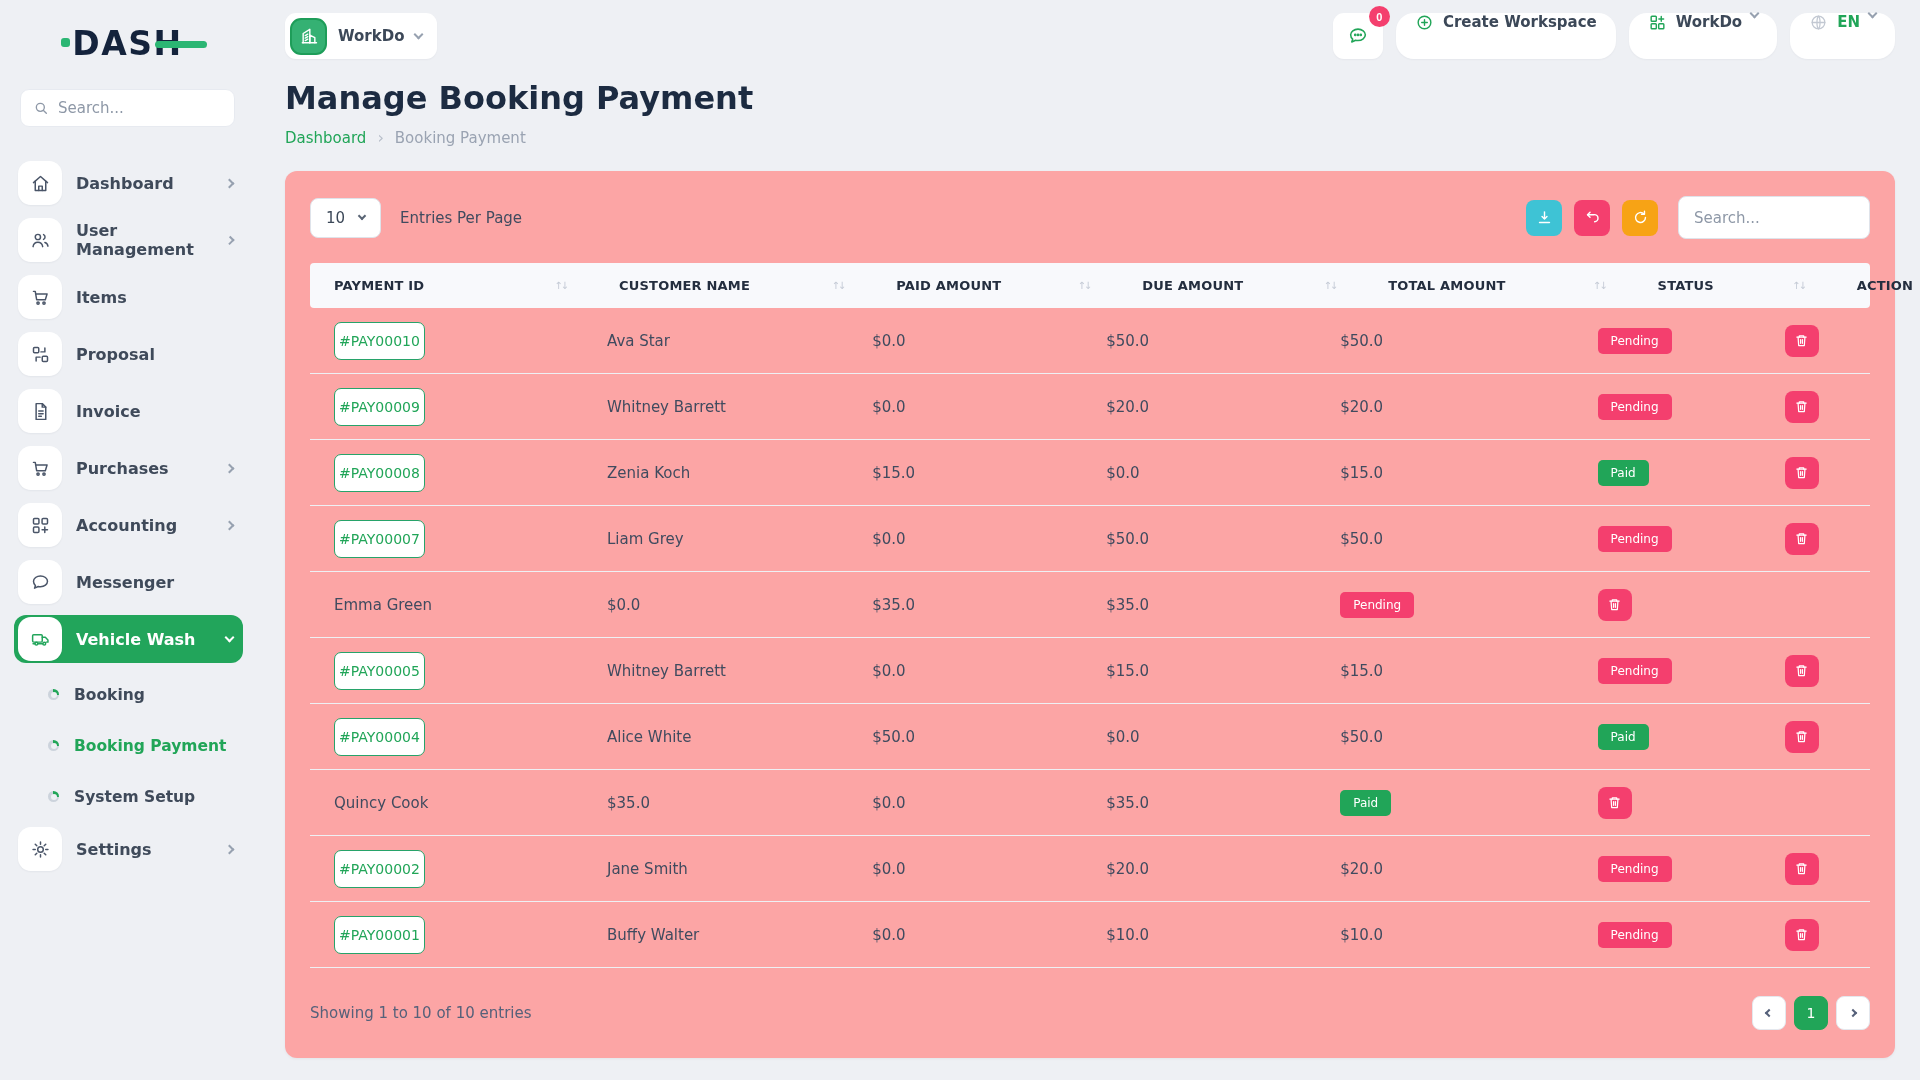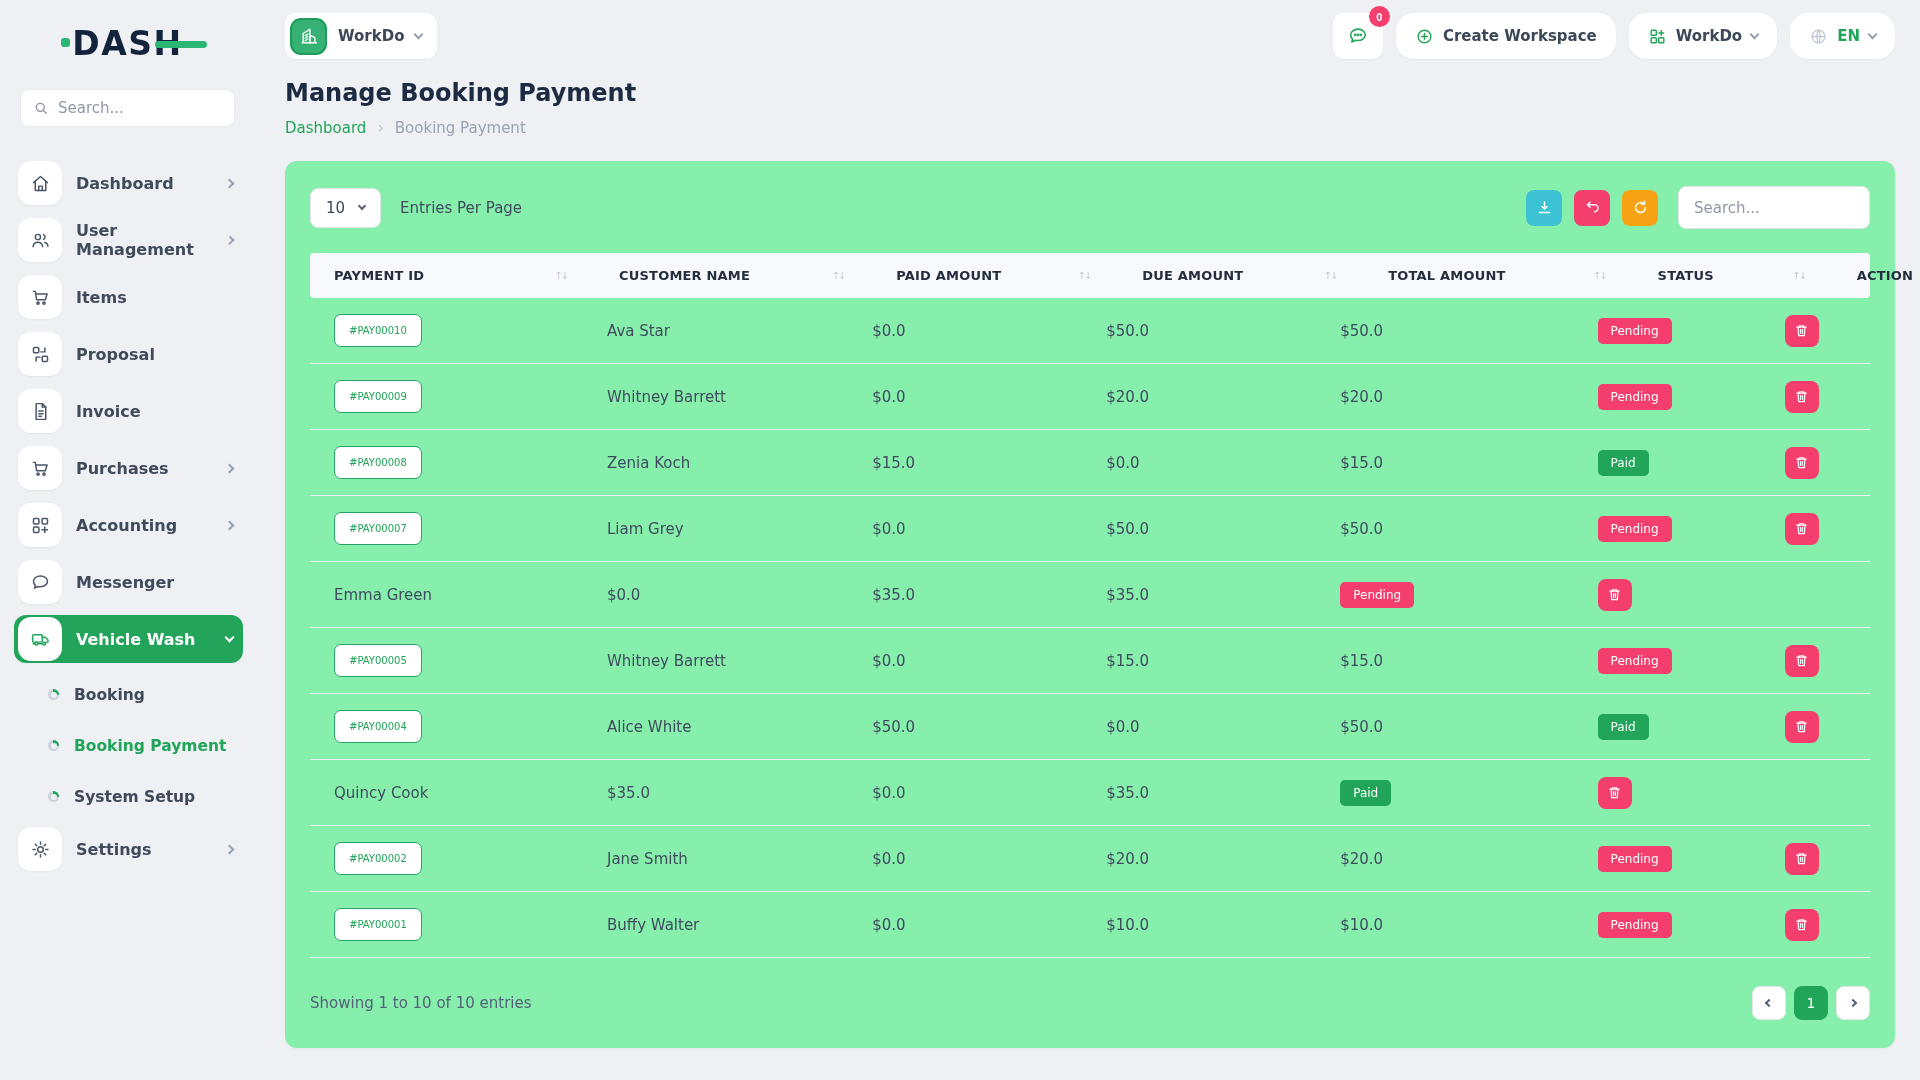--- a/index.html
+++ b/index.html
@@ -53,36 +53,36 @@
     display:flex; align-items:center; justify-content:center; color:#fff; }
   .ws-avatar svg { width:20px; height:20px; }
   .ws-label { font-weight:600; color:#3c4858; }
   .top-right { display:flex; align-items:center; gap:13px; }
   .chat-btn { position:relative; width:50px; height:46px; background:#fff; border-radius:11px; border:none; cursor:pointer;
     display:flex; align-items:center; justify-content:center; color:#21a558; box-shadow:0 1px 2px rgba(20,30,60,.04); }
   .chat-btn svg { width:22px; height:22px; }
   .chat-badge { position:absolute; top:-7px; right:-7px; min-width:21px; height:21px; border-radius:50%;
     background:#f43f6e; color:#fff; font-size:11px; font-weight:700; display:flex; align-items:center; justify-content:center; }
   .top-pill { height:46px; background:#fff; border-radius:18px; border:none; cursor:pointer;
-    display:flex; align-items:center; gap:9px; padding:0 19px; font:inherit; font-weight:600; color:#3c4858;
+    display:flex; align-items:flex-start; gap:9px; padding:0 19px; font:inherit; font-weight:600; color:#3c4858;
     box-shadow:0 1px 2px rgba(20,30,60,.04); }
   .top-pill .icn svg { width:19px; height:19px; }
   .green-ic { color:#21a558; }
   .gray-ic { color:#c2c8d2; }
   .lang-label { color:#21a558; font-weight:700; }
 
   
   .main { margin-left:255px; padding:0 25px 0 30px; }
-  .page-title { font-size:24px; font-weight:700; color:#1c2b41; margin:20px 0 11px; }
+  .page-title { font-size:32px; font-weight:700; color:#1c2b41; margin:20px 0 11px; }
   .breadcrumb { display:flex; align-items:center; gap:11px; font-size:15px; }
   .bc-link { color:#21a558; cursor:pointer; }
   .bc-sep { color:#b8bfca; font-size:16px; }
   .bc-current { color:#9aa3b2; }
 
-  .card { background:#86efac; border-radius:12px; margin-top:24px; padding:25px 25px 28px; min-height:860px;
+  .card { background:#fca5a5; border-radius:12px; margin-top:24px; padding:25px 25px 28px; min-height:860px;
     box-shadow:0 1px 3px rgba(20,30,60,.05); }
   .controls { display:flex; align-items:center; justify-content:space-between; margin-bottom:24px; }
   .entries { display:flex; align-items:center; gap:19px; }
   .select { display:flex; align-items:center; gap:14px; border:1px solid #dfe3ea; border-radius:8px;
     padding:10px 15px; font-size:15px; color:#3c4858; cursor:pointer; background:#fff; }
   .select .chev { width:6px; height:6px; border-color:#5a6575; }
   .entries-label { color:#404b5f; }
   .actions { display:flex; align-items:center; gap:12px; }
   .ibtn { width:36px; height:36px; border:none; border-radius:8px; cursor:pointer; color:#fff;
     display:flex; align-items:center; justify-content:center; }
@@ -96,21 +96,21 @@
   .search-box input::placeholder { color:#8e98a7; }
 
   .thead, .trow { display:grid; grid-template-columns:17.5% 17% 15% 15% 16.5% 12% 7%; align-items:center; }
   .thead { background:#f8f9fc; border-radius:4px; height:45px;gap:12px; }
   .th { font-size:13px; font-weight:700; color:#242e3f; display:flex; align-items:center; justify-content:space-between;
     padding:0 16px 0 24px; letter-spacing:.2px; }
   .sort { color:#c4cad5; font-size:10px; letter-spacing:-2px; font-weight:400; }
   .trow { height:66px; border-bottom:1px solid #eef0f4; }
   .td { padding-left:24px; font-size:15px; color:#404b5f; }
   .pay-id { border:1px solid #27a36a; color:#21a558; background:#fff; border-radius:7px;
-    padding:10px 14px; font:inherit; font-size:10px; cursor:pointer; }
+    padding:10px 4px; font:inherit; font-size:14px; cursor:pointer; }
   .badge { display:inline-block; color:#fff; font-size:12px; border-radius:5px; padding:6px 13px; min-width:40px; text-align:center; }
   .badge.pending { background:#f43f6e; }
   .badge.paid { background:#21a558; }
   .del { width:34px; height:32px; background:#f43f6e; border:none; border-radius:8px; color:#fff; cursor:pointer;
     display:flex; align-items:center; justify-content:center; }
   .del svg { width:15px; height:15px; }
 
   .tfooter { display:flex; align-items:center; justify-content:space-between; margin-top:28px; }
   .showing { font-size:15px; color:#56617a; }
   .pager { display:flex; gap:8px; }

